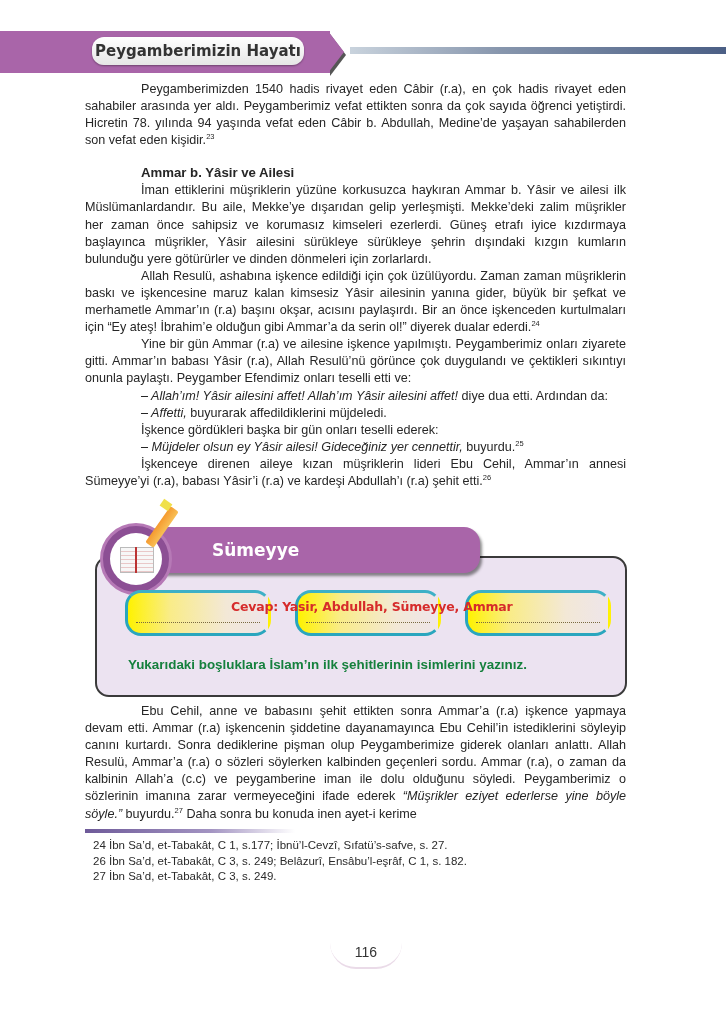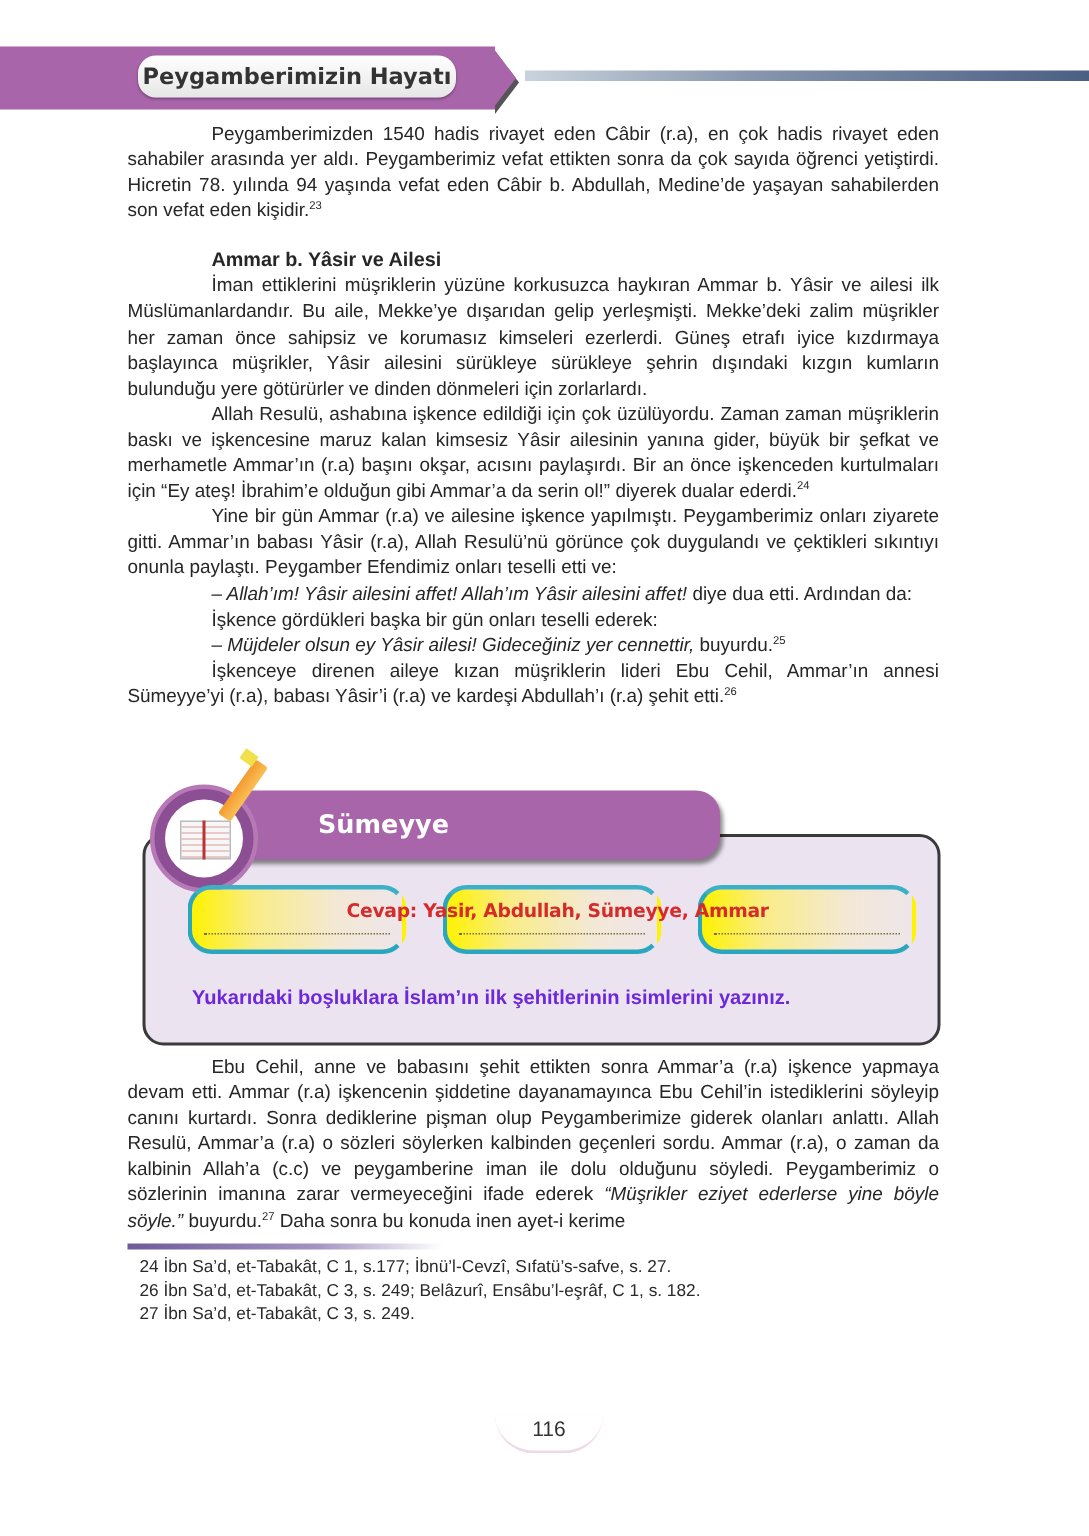--- a/index.html
+++ b/index.html
@@ -39,21 +39,21 @@
   .pencil { position:absolute; left:62px; top:-22px; width:10px; height:44px; background:linear-gradient(90deg,#f59a2f,#f8c056);
             transform:rotate(35deg); border-radius:2px; }
   .pencil-cap { position:absolute; left:66px; top:-26px; width:10px; height:8px; background:#f0e04a; transform:rotate(35deg); }
   .slots { position:absolute; left:30px; top:63px; width:490px; height:50px; }
   .slot { position:absolute; top:0; width:146px; height:46px; border-radius:16px;
           border:3px solid #2aa6be; border-right-color:transparent; border-top-color:#3db0c6;
           background:linear-gradient(90deg,#fff200 0%,#f9ec88 30%,#f3e8d6 70%,#eee5ea 100%); box-sizing:border-box; }
   .slot .dots { position:absolute; left:8px; right:8px; bottom:10px; border-bottom:1.5px dotted #7a6a40; }
   .answer { position:absolute; left:136px; top:72px; font-size:12.5px; font-weight:bold; color:#d62b2b;
             font-family:"DejaVu Sans", sans-serif; white-space:nowrap; letter-spacing:-.2px; }
-  .instruction { position:absolute; left:33px; top:130px; font-size:13.4px; font-weight:bold; color:#6d28d9; }
+  .instruction { position:absolute; left:33px; top:130px; font-size:13.4px; font-weight:bold; color:#15803d; }
 
   .footnote-rule { position:absolute; left:85px; top:829px; width:210px; height:4px;
                    background:linear-gradient(90deg,#6e5a99,#a394c2 60%,rgba(255,255,255,0)); }
   .footnotes { position:absolute; left:93px; top:838px; font-size:11.5px; line-height:15.6px; color:#2a2a2a; }
   .footnotes div { white-space:nowrap; }
 
   .page-num-deco { position:absolute; left:330px; top:943px; width:72px; height:24px;
                    border-bottom:2px solid #eadbe8; border-radius:0 0 40px 40px; }
   .page-num { position:absolute; left:343px; top:944px; width:46px; text-align:center; font-size:14px; color:#333; }
 </style>
@@ -66,20 +66,21 @@
 <div class="header-pill">Peygamberimizin Hayatı</div>
 <div class="header-line"></div>
 
 <div class="text" style="top:81px;">
   <p><span>Peygamberimizden 1540 hadis rivayet eden Câbir (r.a), en çok hadis rivayet eden sahabiler arasında yer aldı. Peygamberimiz vefat ettikten sonra da çok sayıda öğrenci yetiştirdi. Hicretin 78. yılında 94 yaşında vefat eden Câbir b. Abdullah, Medine’de yaşayan sahabilerden son vefat eden kişidir.</span><sup>23</sup></p>
   <h3 style="margin-top:15px;">Ammar b. Yâsir ve Ailesi</h3>
   <p>İman ettiklerini müşriklerin yüzüne korkusuzca haykıran Ammar b. Yâsir ve ailesi ilk Müslümanlardandır. Bu aile, Mekke’ye dışarıdan gelip yerleşmişti. Mekke’deki zalim müşrikler her zaman önce sahipsiz ve korumasız kimseleri ezerlerdi. Güneş etrafı iyice kızdırmaya başlayınca müşrikler, Yâsir ailesini sürükleye sürükleye şehrin dışındaki kızgın kumların bulunduğu yere götürürler ve dinden dönmeleri için zorlarlardı.</p>
   <p><span>Allah Resulü, ashabına işkence edildiği için çok üzülüyordu. Zaman zaman müşriklerin baskı ve işkencesine maruz kalan kimsesiz Yâsir ailesinin yanına gider, büyük bir şefkat ve merhametle Ammar’ın (r.a) başını okşar, acısını paylaşırdı. Bir an önce işkenceden kurtulmaları için “Ey ateş! İbrahim’e olduğun gibi Ammar’a da serin ol!” diyerek dualar ederdi.</span><sup>24</sup></p>
   <p>Yine bir gün Ammar (r.a) ve ailesine işkence yapılmıştı. Peygamberimiz onları ziyarete gitti. Ammar’ın babası Yâsir (r.a), Allah Resulü’nü görünce çok duygulandı ve çektikleri sıkıntıyı onunla paylaştı. Peygamber Efendimiz onları teselli etti ve:</p>
   <p class="ind2"><i>– Allah’ım! Yâsir ailesini affet! Allah’ım Yâsir ailesini affet!</i><span> diye dua etti. Ardından da:</span></p>
+  <p class="ind2"><i>– Affetti,</i><span> buyurarak affedildiklerini müjdeledi.</span></p>
   <p class="ind2">İşkence gördükleri başka bir gün onları teselli ederek:</p>
   <p class="ind2"><i>– Müjdeler olsun ey Yâsir ailesi! Gideceğiniz yer cennettir,</i><span> buyurdu.</span><sup>25</sup></p>
   <p><span>İşkenceye direnen aileye kızan müşriklerin lideri Ebu Cehil, Ammar’ın annesi Sümeyye’yi (r.a), babası Yâsir’i (r.a) ve kardeşi Abdullah’ı (r.a) şehit etti.</span><sup>26</sup></p>
 </div>
 
 <div class="activity">
   <div class="act-box"></div>
   <div class="act-title">
       <span style="padding-left:22px">Sümeyye</span>
     </div>

